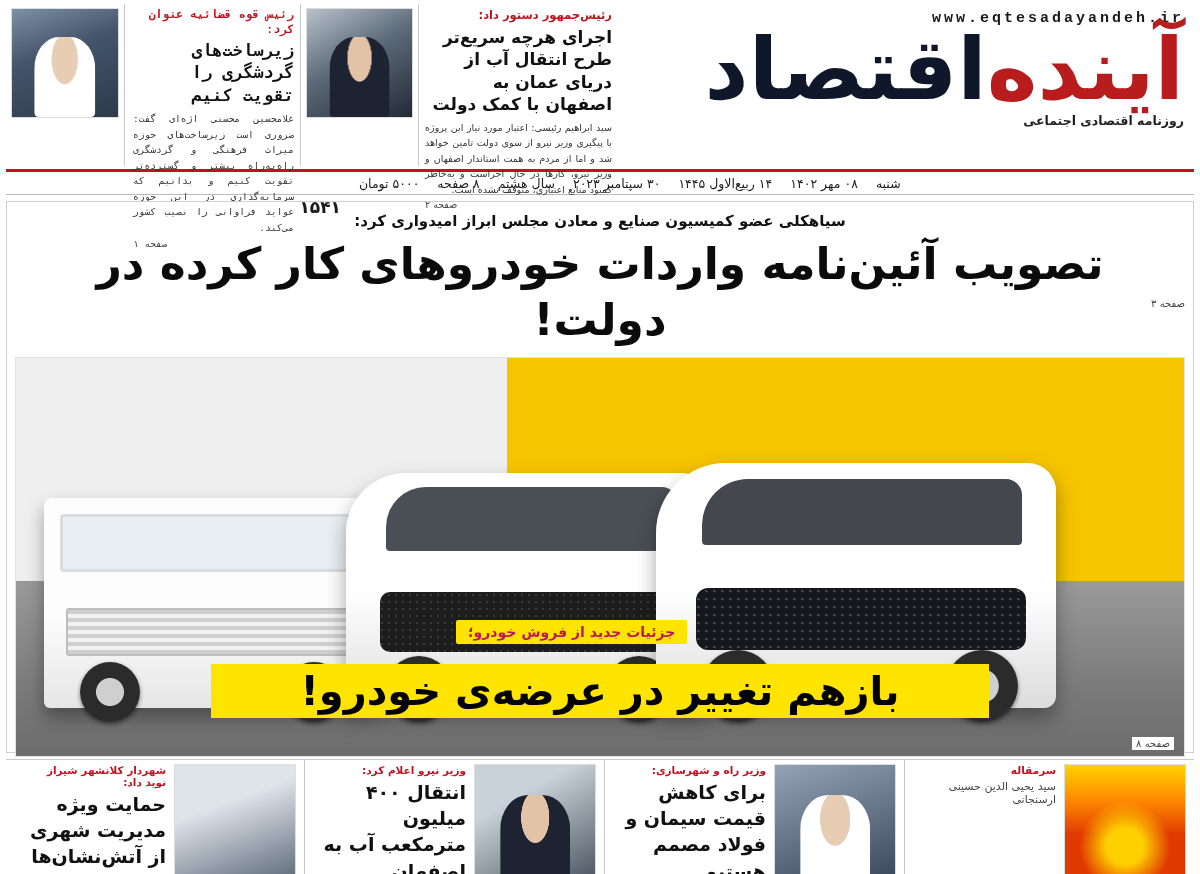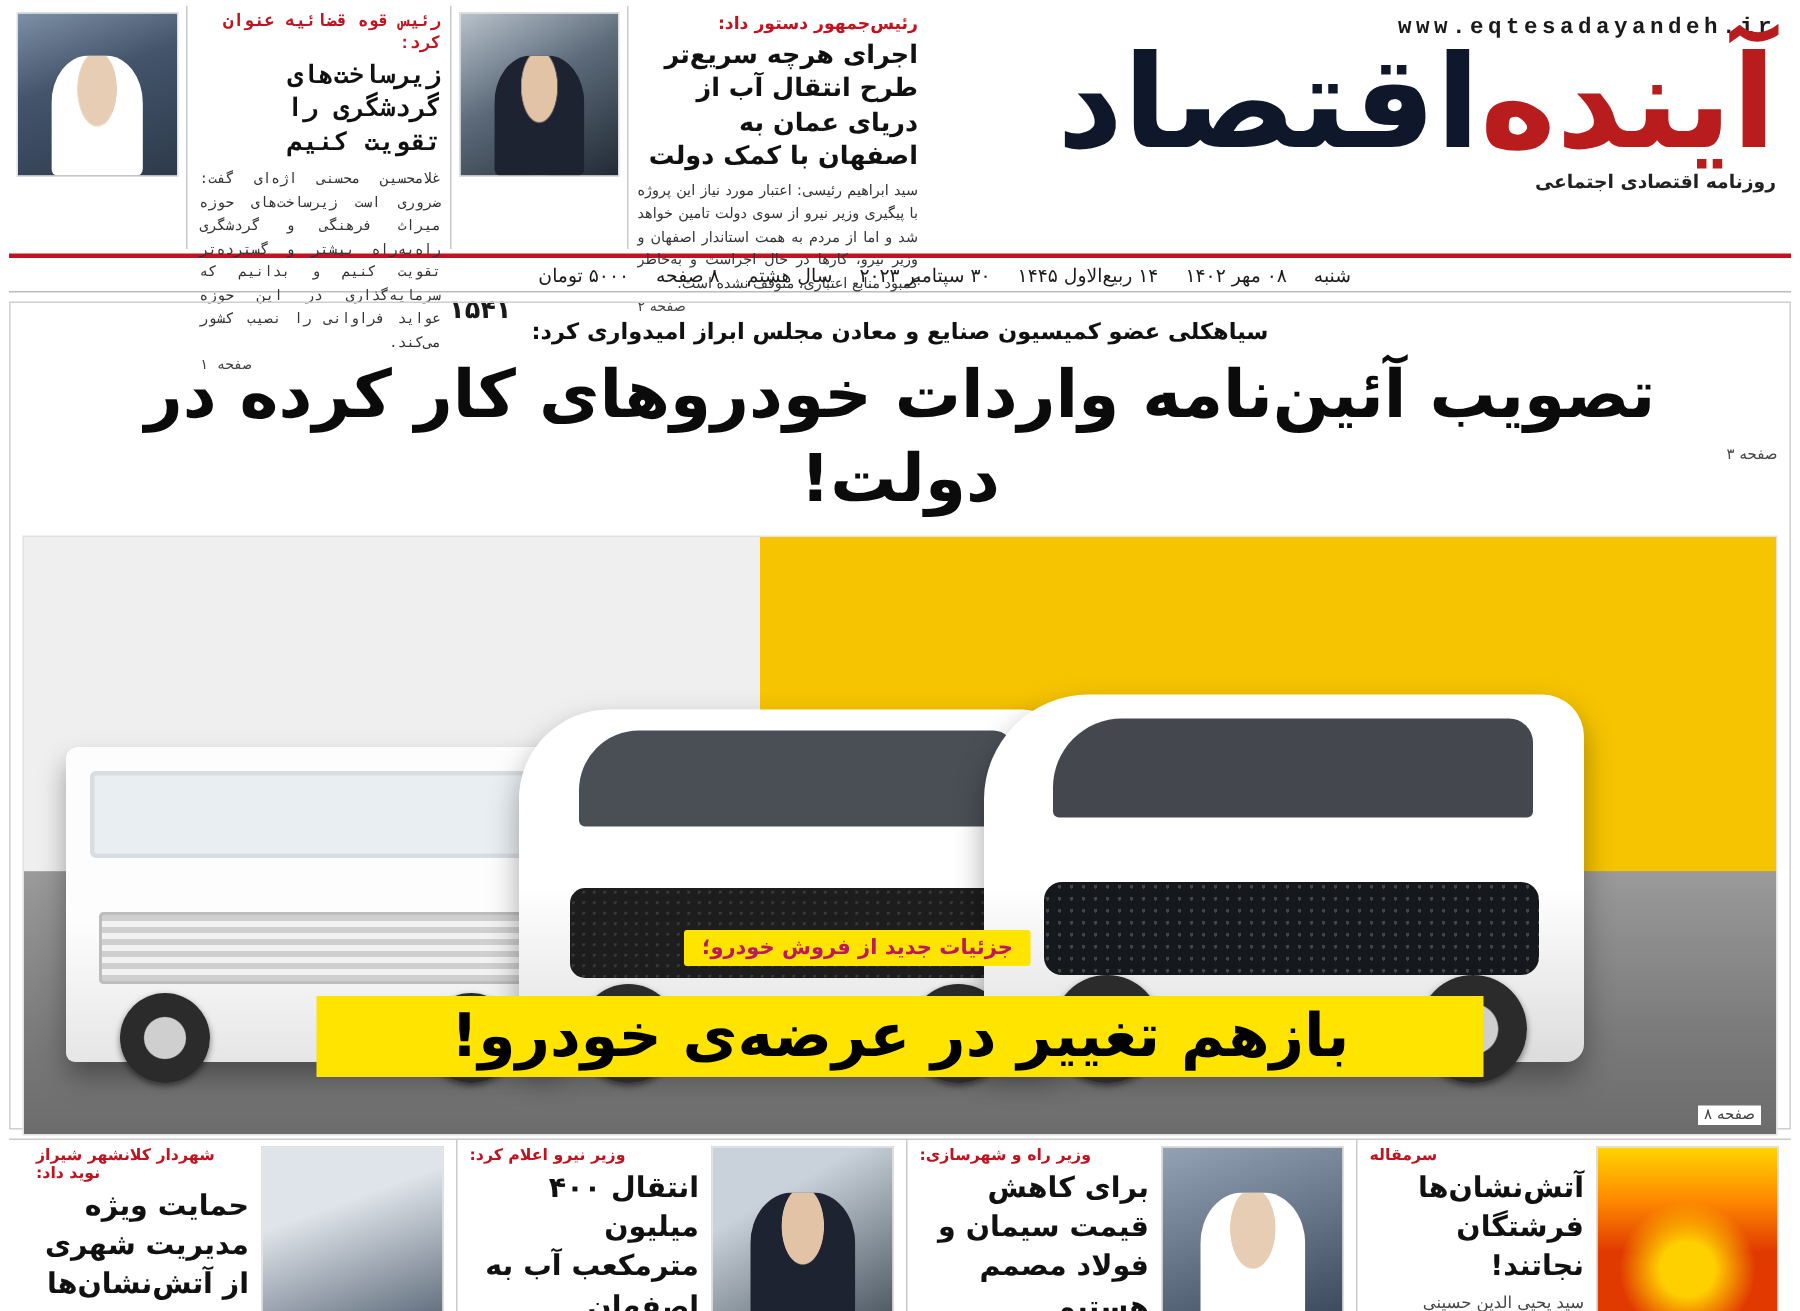--- a/index.html
+++ b/index.html
@@ -223,21 +223,21 @@
   }
   .bcell {
     border-left: 1px solid #c9c9c9;
     padding: 4px 8px 2px 8px;
     position: relative;
     display: flex; flex-direction: column;
   }
   .bcell:last-child { border-left: none; }
   .b-kicker {
     font-size: 10.5px; font-weight: bold; color: #c1121f;
-    text-align: left; margin-bottom: 3px;
+    text-align: right; margin-bottom: 3px;
   }
   .b-head {
     font-size: 19px; font-weight: bold; color: #111;
     line-height: 1.38; text-align: right;
   }
   .b-sub { font-size: 11px; color: #444; text-align: right; margin-top: 4px; }
   .b-photo {
     width: 122px; height: 118px; border: 1px solid #ddd; align-self: flex-start;
     background: linear-gradient(160deg,#93a3b5,#39475a);
     position: relative; overflow: hidden;
@@ -334,21 +334,20 @@
     </div>
   </div>
 
   <div class="bottom topline">
 
     <div class="bcell" style="width:290px">
       <div class="b-flex">
         <div class="b-photo fire"></div>
         <div style="flex:1">
           <div class="b-kicker">سرمقاله</div>
-          <div class="b-head">آتش‌نشان‌ها فرشتگان نجاتند!</div>
           <div class="b-sub">سید یحیی الدین حسینی ارسنجانی</div>
         </div>
       </div>
 
     </div>
 
     <div class="bcell" style="width:300px">
       <div class="b-flex">
         <div class="b-photo">
           <div class="photo-face"></div>

